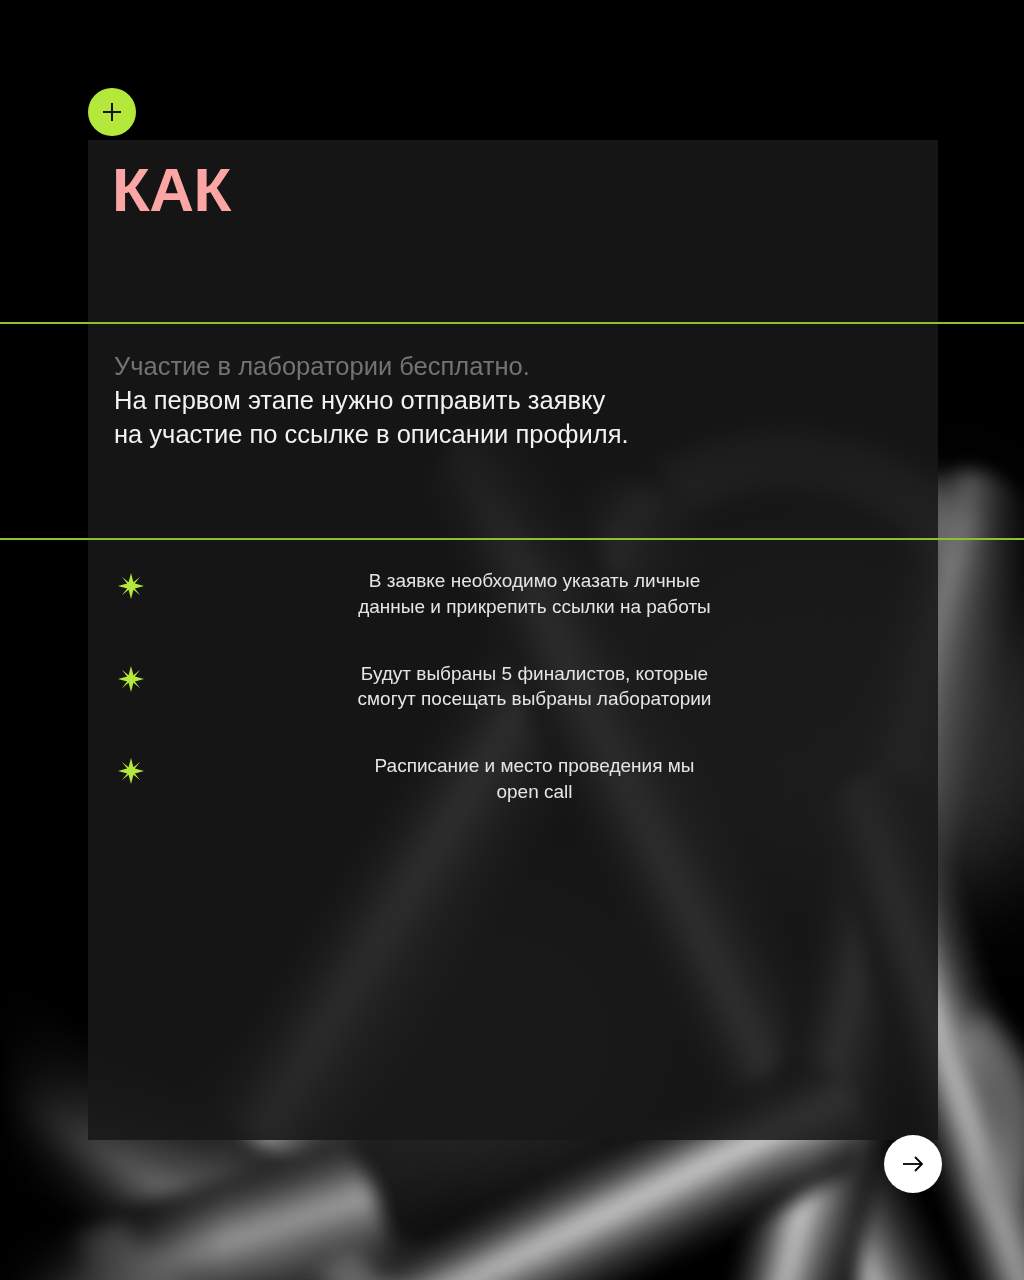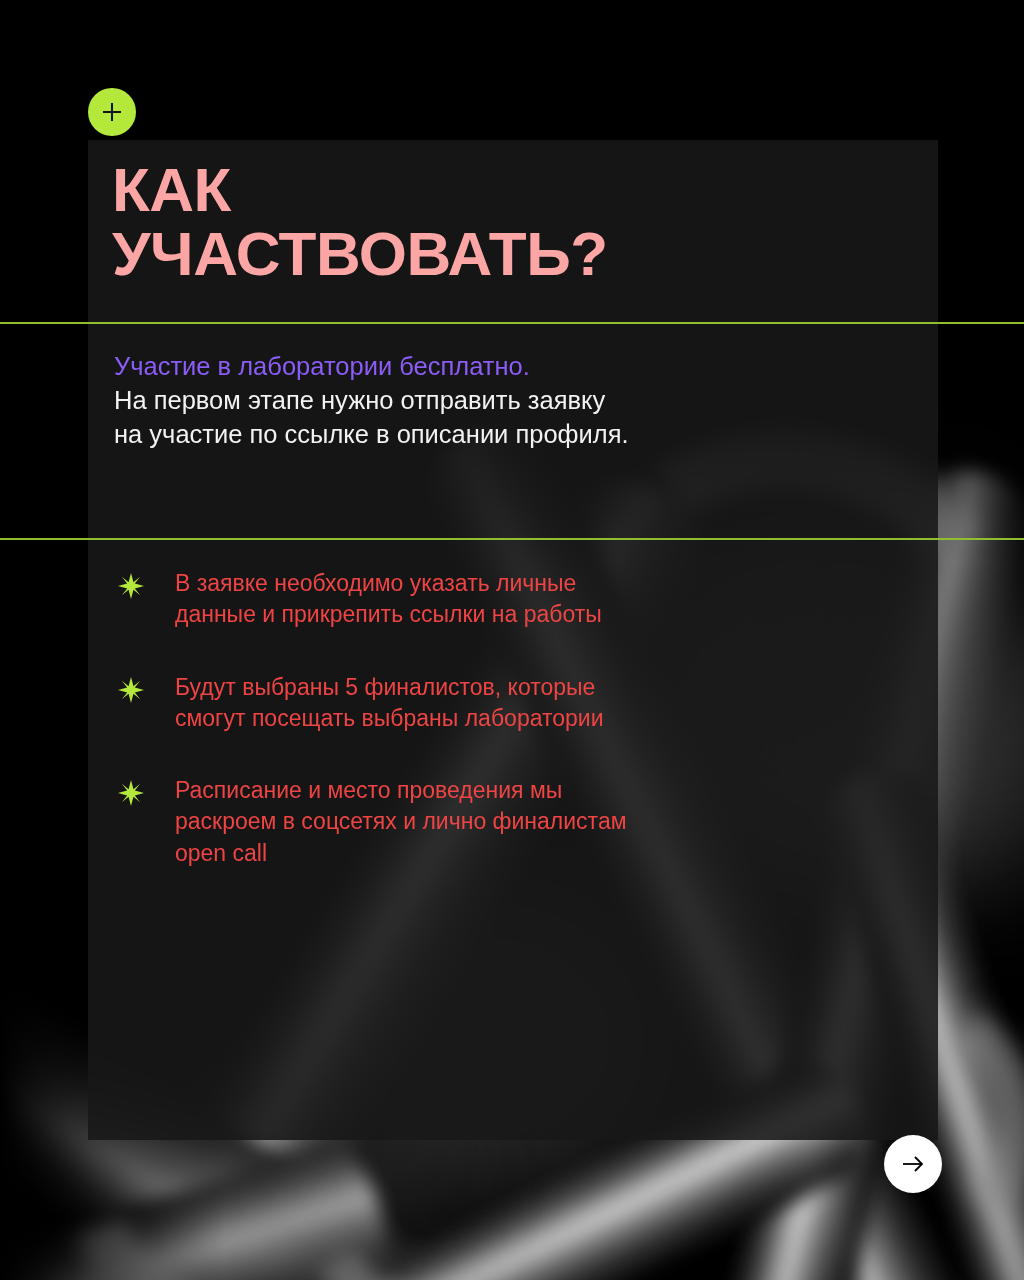--- a/index.html
+++ b/index.html
@@ -164,24 +164,25 @@
   .star-icon {
     position: absolute;
     left: 4px;
     top: 5px;
     width: 26px;
     height: 26px;
   }
   .star-icon svg { display: block; width: 26px; height: 26px; }
   .bullet-text {
     display: block;
-    color: #ef4444;
-    font-size: 23px;
+    color: #e5e5e5;
+    font-size: 19px;
     line-height: 1.36;
     font-weight: 400;
+    text-align: center;
   }
   .bullet-text .ln { display: block; white-space: nowrap; }
 
   
   #next-button {
     position: absolute;
     left: 884px;
     top: 1135px;
     width: 58px;
     height: 58px;
@@ -223,28 +224,27 @@
 
 <div id="plus-badge" style="background: rgb(180, 233, 60);">
   <svg width="24" height="24" viewBox="0 0 24 24" aria-hidden="true">
     <line x1="12" y1="3" x2="12" y2="21" stroke="#121212" stroke-width="2"></line>
     <line x1="3" y1="12" x2="21" y2="12" stroke="#121212" stroke-width="2"></line>
   </svg>
 </div>
 
 <h1 id="heading">
   <span class="ln">КАК</span>
-  <span class="ln">УЧАСТВОВАТЬ?</span>
 </h1>
 
 <div class="rule" id="rule-top" style="background: rgb(143, 191, 46);"></div>
 <div class="rule" id="rule-bottom" style="background: rgb(143, 191, 46);"></div>
 
 <div id="intro">
-  <span class="ln accent" style="color: #8b5cf6;">Участие в лаборатории бесплатно.</span>
+  <span class="ln accent" style="color: #737373;">Участие в лаборатории бесплатно.</span>
   <span class="ln">На первом этапе нужно отправить заявку</span>
   <span class="ln">на участие по ссылке в описании профиля.</span>
 </div>
 
 <ul id="bullets">
   <li class="bullet">
     <span class="star-icon">
       <svg viewBox="0 0 32 32" aria-hidden="true">
         <path d="M16 0 L19 11.3 L27.3 4.7 L20.7 13 L32 16 L20.7 19 L27.3 27.3 L19 20.7 L16 32 L13 20.7 L4.7 27.3 L11.3 19 L0 16 L11.3 13 L4.7 4.7 L13 11.3 Z" fill="#B4E93C"></path>
       </svg>
@@ -268,21 +268,20 @@
   </li>
 
   <li class="bullet">
     <span class="star-icon">
       <svg viewBox="0 0 32 32" aria-hidden="true">
         <path d="M16 0 L19 11.3 L27.3 4.7 L20.7 13 L32 16 L20.7 19 L27.3 27.3 L19 20.7 L16 32 L13 20.7 L4.7 27.3 L11.3 19 L0 16 L11.3 13 L4.7 4.7 L13 11.3 Z" fill="#B4E93C"></path>
       </svg>
     </span>
     <span class="bullet-text">
       <span class="ln">Расписание и место проведения мы</span>
-      <span class="ln">раскроем в соцсетях и лично финалистам</span>
       <span class="ln">open call</span>
     </span>
   </li>
 </ul>
 
 <button id="next-button" aria-label="Далее">
   <svg width="26" height="26" viewBox="0 0 26 26" aria-hidden="true">
     <line x1="3" y1="13" x2="22" y2="13" stroke="#000000" stroke-width="1.8"></line>
     <polyline points="15,6 22,13 15,20" fill="none" stroke="#000000" stroke-width="1.8" stroke-linecap="butt" stroke-linejoin="miter"></polyline>
   </svg>

